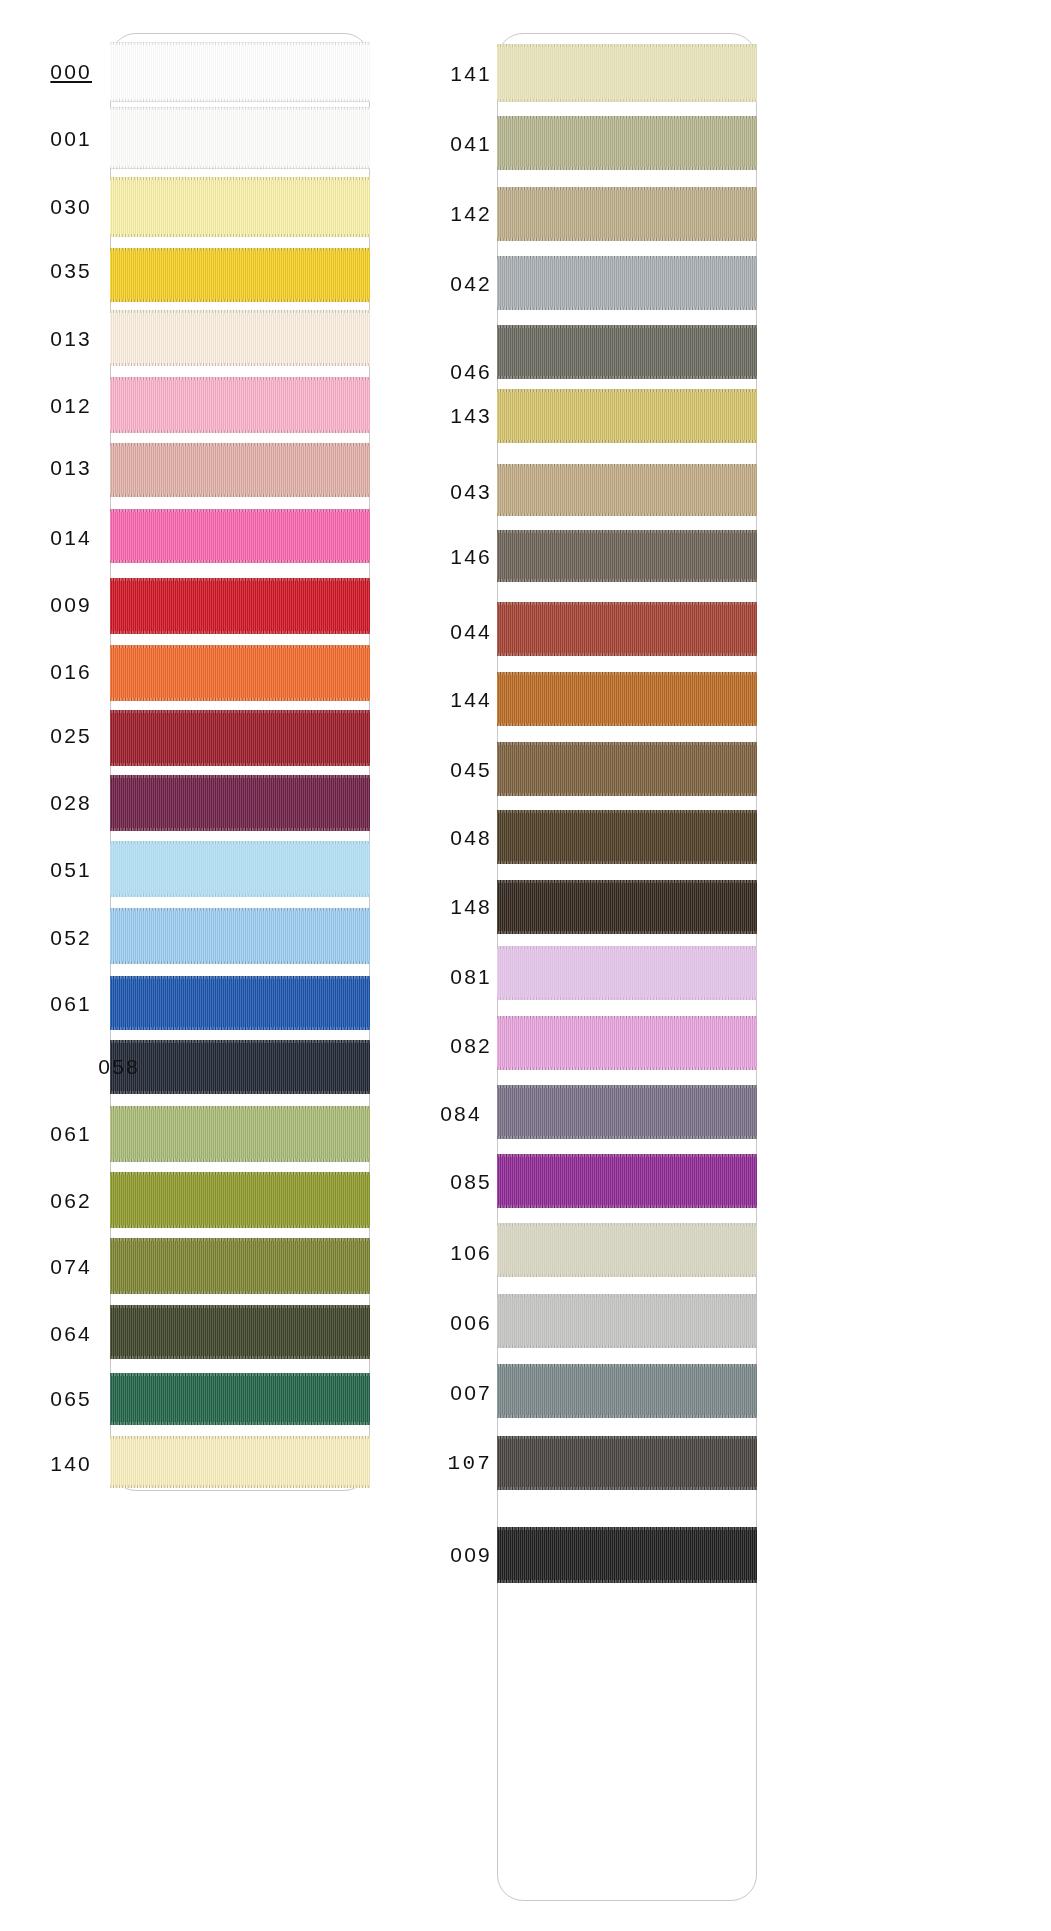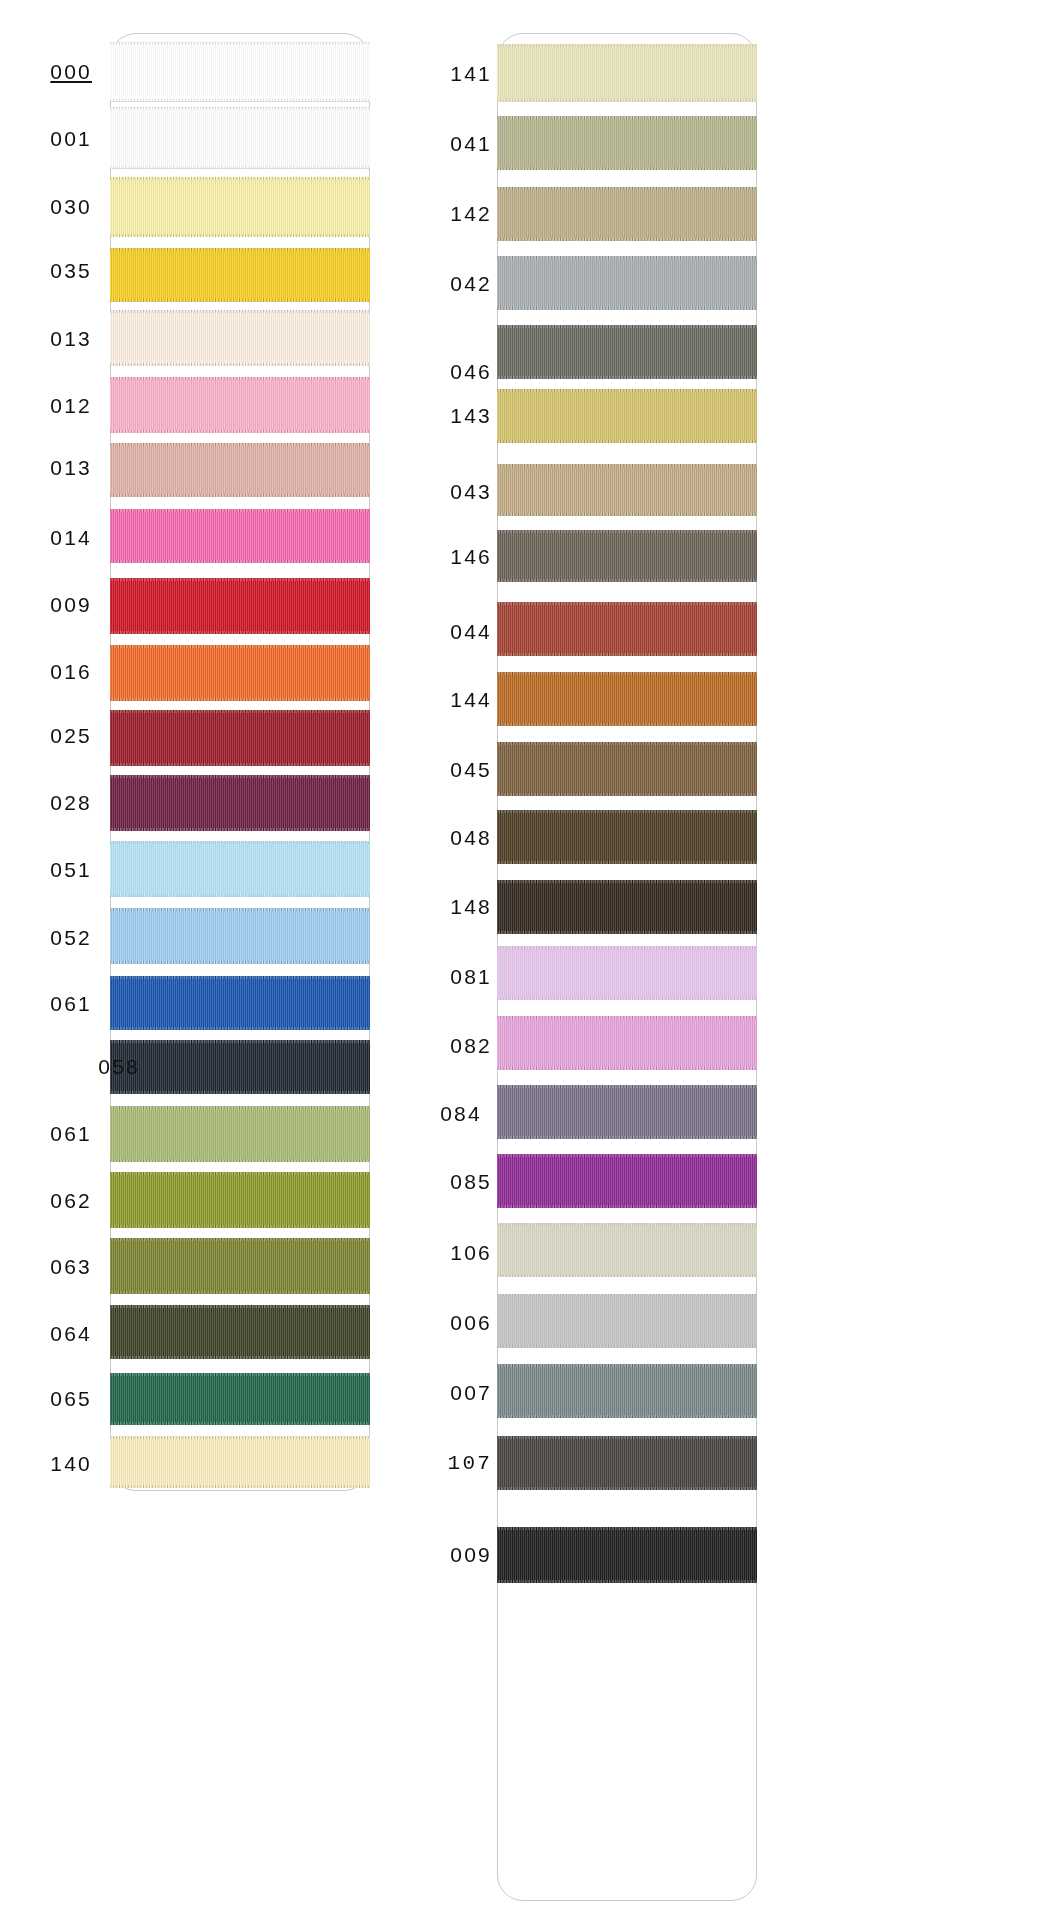--- a/index.html
+++ b/index.html
@@ -119,21 +119,21 @@
         <div class="code" style="top: 926px;">052</div>
         <div class="swatch" style="left: 110px; top: 976px; width: 260px; height: 54px; background: rgb(27, 85, 174);"></div>
         <div class="code" style="top: 992px;">061</div>
         <div class="swatch" style="left: 110px; top: 1040px; width: 260px; height: 54px; background: rgb(31, 39, 51);"></div>
         <div class="code" style="top: 1055px; margin-left: 48px;">058</div>
         <div class="swatch" style="left: 110px; top: 1106px; width: 260px; height: 56px; background: rgb(169, 187, 118);"></div>
         <div class="code" style="top: 1122px;">061</div>
         <div class="swatch" style="left: 110px; top: 1172px; width: 260px; height: 56px; background: rgb(142, 154, 42);"></div>
         <div class="code" style="top: 1189px;">062</div>
         <div class="swatch" style="left: 110px; top: 1238px; width: 260px; height: 56px; background: rgb(125, 132, 51);"></div>
-        <div class="code" style="top: 1255px;">063</div>
+        <div class="code" style="top: 1255px;">074</div>
         <div class="swatch" style="left: 110px; top: 1305px; width: 260px; height: 54px; background: rgb(61, 68, 40);"></div>
         <div class="code" style="top: 1322px;">064</div>
         <div class="swatch" style="left: 110px; top: 1373px; width: 260px; height: 52px; background: rgb(33, 101, 71);"></div>
         <div class="code" style="top: 1387px;">065</div>
         <div class="swatch" style="left: 110px; top: 1436px; width: 260px; height: 52px; background: rgb(250, 240, 192);"></div>
         <div class="code" style="top: 1452px;">140</div>
       </div>
   </div>
 
   <div class="column" id="col-right">

